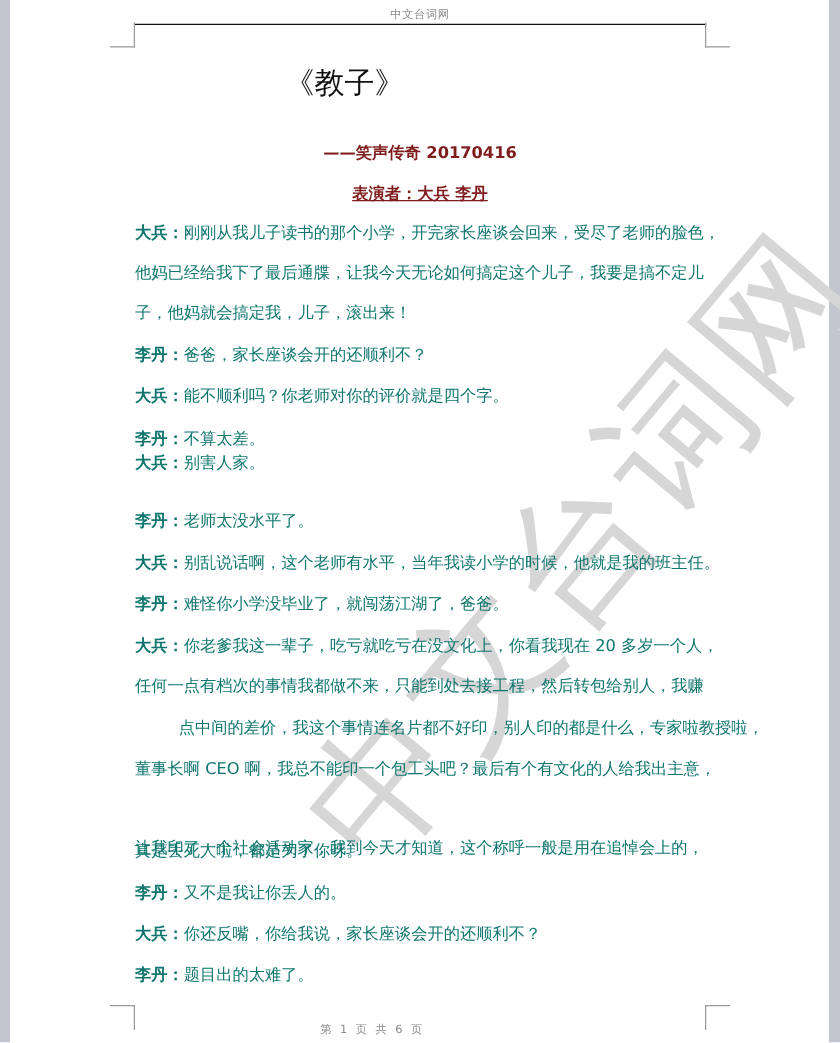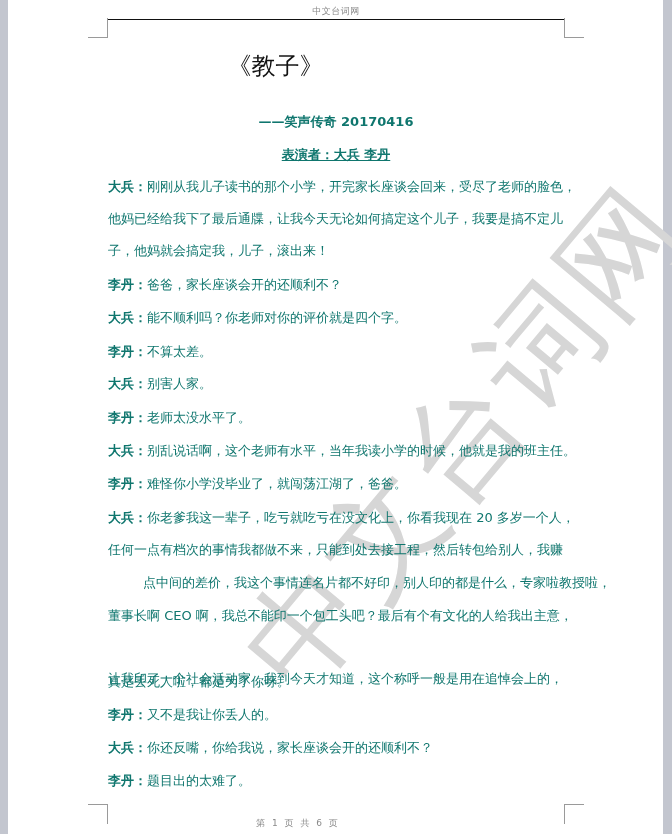--- a/index.html
+++ b/index.html
@@ -29,21 +29,21 @@
     pointer-events: none; z-index: 0;
   }
 
   .content { position: absolute; left: 0; top: 0; width: 672px; z-index: 1; }
   .title {
     position: absolute; top: 50px; left: 0; width: 551px; text-align: center;
     font-size: 24px; color: #111; font-family: "DejaVu Serif", serif;
   }
   .subtitle {
     position: absolute; left: 0; width: 672px; text-align: center;
-    font-size: 13px; font-weight: bold; color: #0f766e;
+    font-size: 13px; font-weight: bold; color: #7f1d1d;
   }
   .line {
     position: absolute; left: 108px; width: 460px;
     font-size: 13px; color: #0f766e; white-space: nowrap; line-height: 16px;
   }
   .speaker { font-weight: bold; }
   .footer-text {
     position: absolute; top: 817px; left: 0; width: 596px; text-align: center;
     font-size: 9px; color: #8a8a8a; letter-spacing: 2px;
   }
@@ -77,21 +77,21 @@
   <div class="subtitle" style="top:113px;">——笑声传奇 20170416</div>
   <div class="subtitle" style="top:146px;text-decoration:underline;">表演者：大兵  李丹</div>
 
   <div id="dialogue">
       <div class="line" style="top: 179px;"><span class="speaker">大兵：</span><span>刚刚从我儿子读书的那个小学，开完家长座谈会回来，受尽了老师的脸色，</span></div>
       <div class="line" style="top: 211px;"><span>他妈已经给我下了最后通牒，让我今天无论如何搞定这个儿子，我要是搞不定儿</span></div>
       <div class="line" style="top: 243px;"><span>子，他妈就会搞定我，儿子，滚出来！</span></div>
       <div class="line" style="top: 277px;"><span class="speaker">李丹：</span><span>爸爸，家长座谈会开的还顺利不？</span></div>
       <div class="line" style="top: 310px;"><span class="speaker">大兵：</span><span>能不顺利吗？你老师对你的评价就是四个字。</span></div>
       <div class="line" style="top: 344px;"><span class="speaker">李丹：</span><span>不算太差。</span></div>
-      <div class="line" style="top: 376px;"><span class="speaker">大兵：</span><span>别害人家。</span></div>
+      <div class="line" style="top: 363px;"><span class="speaker">大兵：</span><span>别害人家。</span></div>
       <div class="line" style="top: 410px;"><span class="speaker">李丹：</span><span>老师太没水平了。</span></div>
       <div class="line" style="top: 443px;"><span class="speaker">大兵：</span><span>别乱说话啊，这个老师有水平，当年我读小学的时候，他就是我的班主任。</span></div>
       <div class="line" style="top: 476px;"><span class="speaker">李丹：</span><span>难怪你小学没毕业了，就闯荡江湖了，爸爸。</span></div>
       <div class="line" style="top: 510px;"><span class="speaker">大兵：</span><span>你老爹我这一辈子，吃亏就吃亏在没文化上，你看我现在 20 多岁一个人，</span></div>
       <div class="line" style="top: 542px;"><span>任何一点有档次的事情我都做不来，只能到处去接工程，然后转包给别人，我赚</span></div>
       <div class="line" style="top: 575px; margin-left: 35px;"><span>点中间的差价，我这个事情连名片都不好印，别人印的都是什么，专家啦教授啦，</span></div>
       <div class="line" style="top: 608px;"><span>董事长啊 CEO 啊，我总不能印一个包工头吧？最后有个有文化的人给我出主意，</span></div>
       <div class="line" style="top: 671px;"><span>让我印了一个社会活动家，我到今天才知道，这个称呼一般是用在追悼会上的，</span></div>
       <div class="line" style="top: 674px;"><span>真是丢死人啦，都是为了你呀。</span></div>
       <div class="line" style="top: 707px;"><span class="speaker">李丹：</span><span>又不是我让你丢人的。</span></div>

